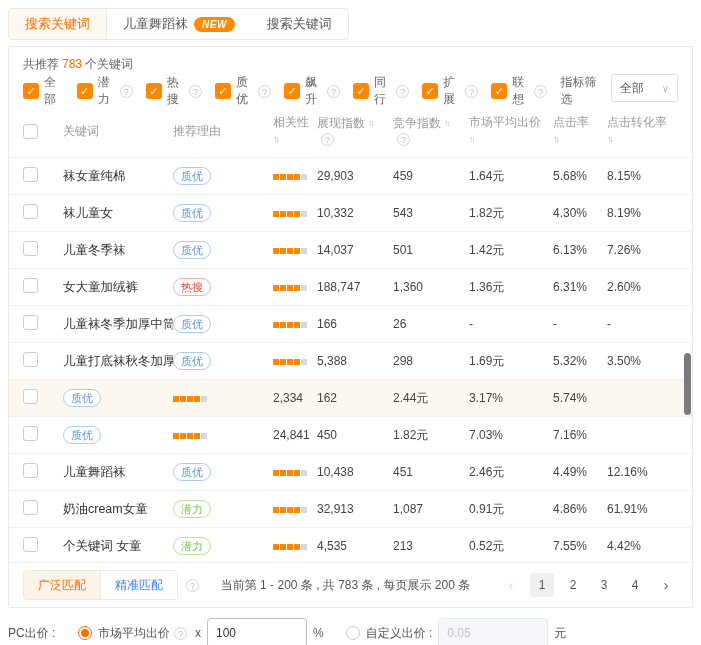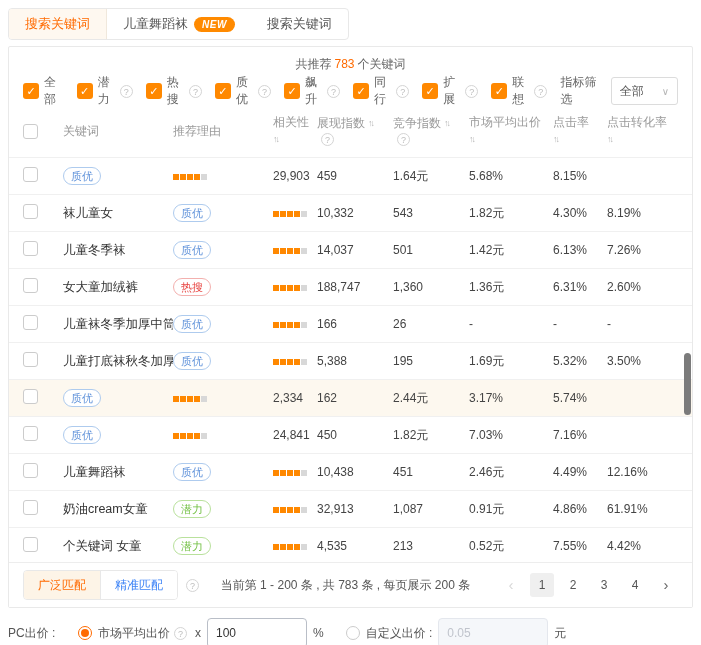--- a/index.html
+++ b/index.html
@@ -11,29 +11,29 @@
   .tabbar { display:inline-flex; border:1px solid #e8e8e8; border-radius:4px; height:32px; overflow:hidden; background:#fff; }
   .tab { display:flex; align-items:center; gap:6px; padding:0 16px; font-size:13px; color:#555; cursor:pointer; white-space:nowrap; }
   .tab.active { color:#ff6a00; background:#fef8f0; border-right:1px solid #f0e8dc; }
   .new-badge { background:#ff8a00; color:#fff; font-size:10px; font-weight:bold; font-style:italic;
     padding:2px 8px; border-radius:9px; letter-spacing:.5px;text-align:right; }
 
   
   .mainbox { margin-top:6px; width:685px; height:562px; border:1px solid #e9e9e9; border-radius:2px; position:relative; background:#fff; }
 
   .filter-section { padding:8px 14px 0; height:58px; }
-  .summary { height:18px; line-height:18px; color:#666;text-align:center; }
+  .summary { height:18px; line-height:18px; color:#666; }
   .summary .count { color:#ff6a00; margin:0 3px; }
   .filter-row { margin-top:4px; height:28px; display:flex; align-items:center; }
   .filter { display:flex; align-items:center; margin-right:13px; cursor:pointer; color:#666; }
   .cb { width:16px; height:16px; background:#ff8800; border-radius:3px; color:#fff; font-size:11px;
     line-height:16px; text-align:center; margin-right:5px; flex:none; }
   .help { display:inline-block; width:13px; height:13px; border:1px solid #d4d4d4; border-radius:50%;
     color:#bdbdbd; font-size:9px; line-height:12px; text-align:center; margin-left:4px; flex:none; background:#fff; }
-  .metric-filter { margin-left:auto; display:flex; align-items:center; color:#666; }
+  .metric-filter { margin-left:auto; display:flex; color:#666; }
   .metric-select { margin-left:8px; width:74px; height:28px; border:1px solid #dcdcdc; border-radius:3px;
     display:flex; align-items:center; justify-content:space-between; padding:0 8px; cursor:pointer; color:#555; }
   .chev { color:#b5b5b5; font-size:10px; }
 
   
   .grid-cols { display:grid; grid-template-columns:40px 110px 100px 44px 76px 76px 84px 54px 1fr;
     align-items:center; padding:0 14px; }
   .thead { height:52px; color:#9a9a9a; }
   .thcell { display:flex; flex-direction:column; justify-content:center; gap:2px; line-height:15px; }
   .hline { display:flex; align-items:center; gap:3px; }
@@ -220,20 +220,21 @@
           </span>
         <span class="hline">
             <span class="sort">↑↓</span>
           </span>
       </div>
     </div>
 
     <div>
       <div class="trow grid-cols">
         <div><span class="cb-empty"></span></div>
+        <div class="kw">袜女童纯棉</div>
         <div><span class="badge badge-blue">质优</span></div>
         <div><span class="bars">
               <span class="bar on"></span>
               <span class="bar on"></span>
               <span class="bar on"></span>
               <span class="bar on"></span>
               <span class="bar"></span>
             </span></div>
         <div>29,903</div>
         <div>459</div>
@@ -319,21 +320,21 @@
         <div class="kw">儿童打底袜秋冬加厚</div>
         <div><span class="badge badge-blue">质优</span></div>
         <div><span class="bars">
               <span class="bar on"></span>
               <span class="bar on"></span>
               <span class="bar on"></span>
               <span class="bar on"></span>
               <span class="bar"></span>
             </span></div>
         <div>5,388</div>
-        <div>195</div>
+        <div>298</div>
         <div>1.69元</div>
         <div>5.32%</div>
         <div>3.50%</div>
       </div>
 
       <div class="trow grid-cols hl">
         <div><span class="cb-empty"></span></div>
         <div><span class="badge badge-blue">质优</span></div>
         <div><span class="bars">
               <span class="bar on"></span>

